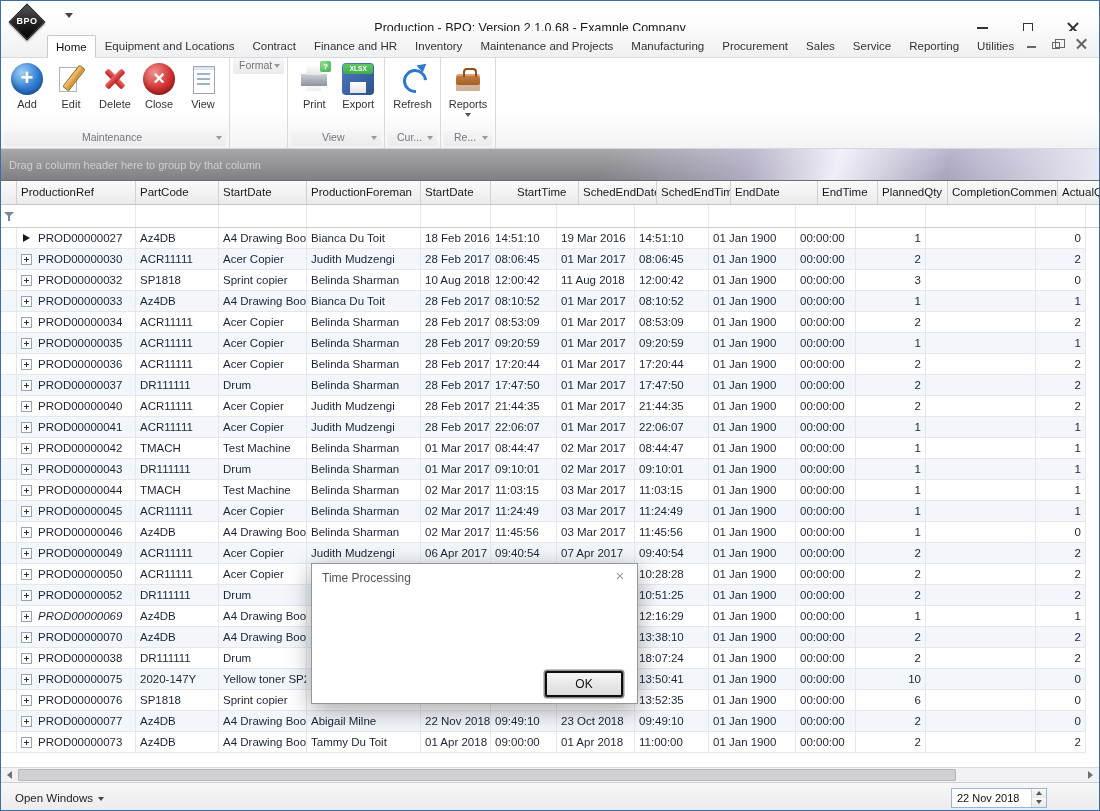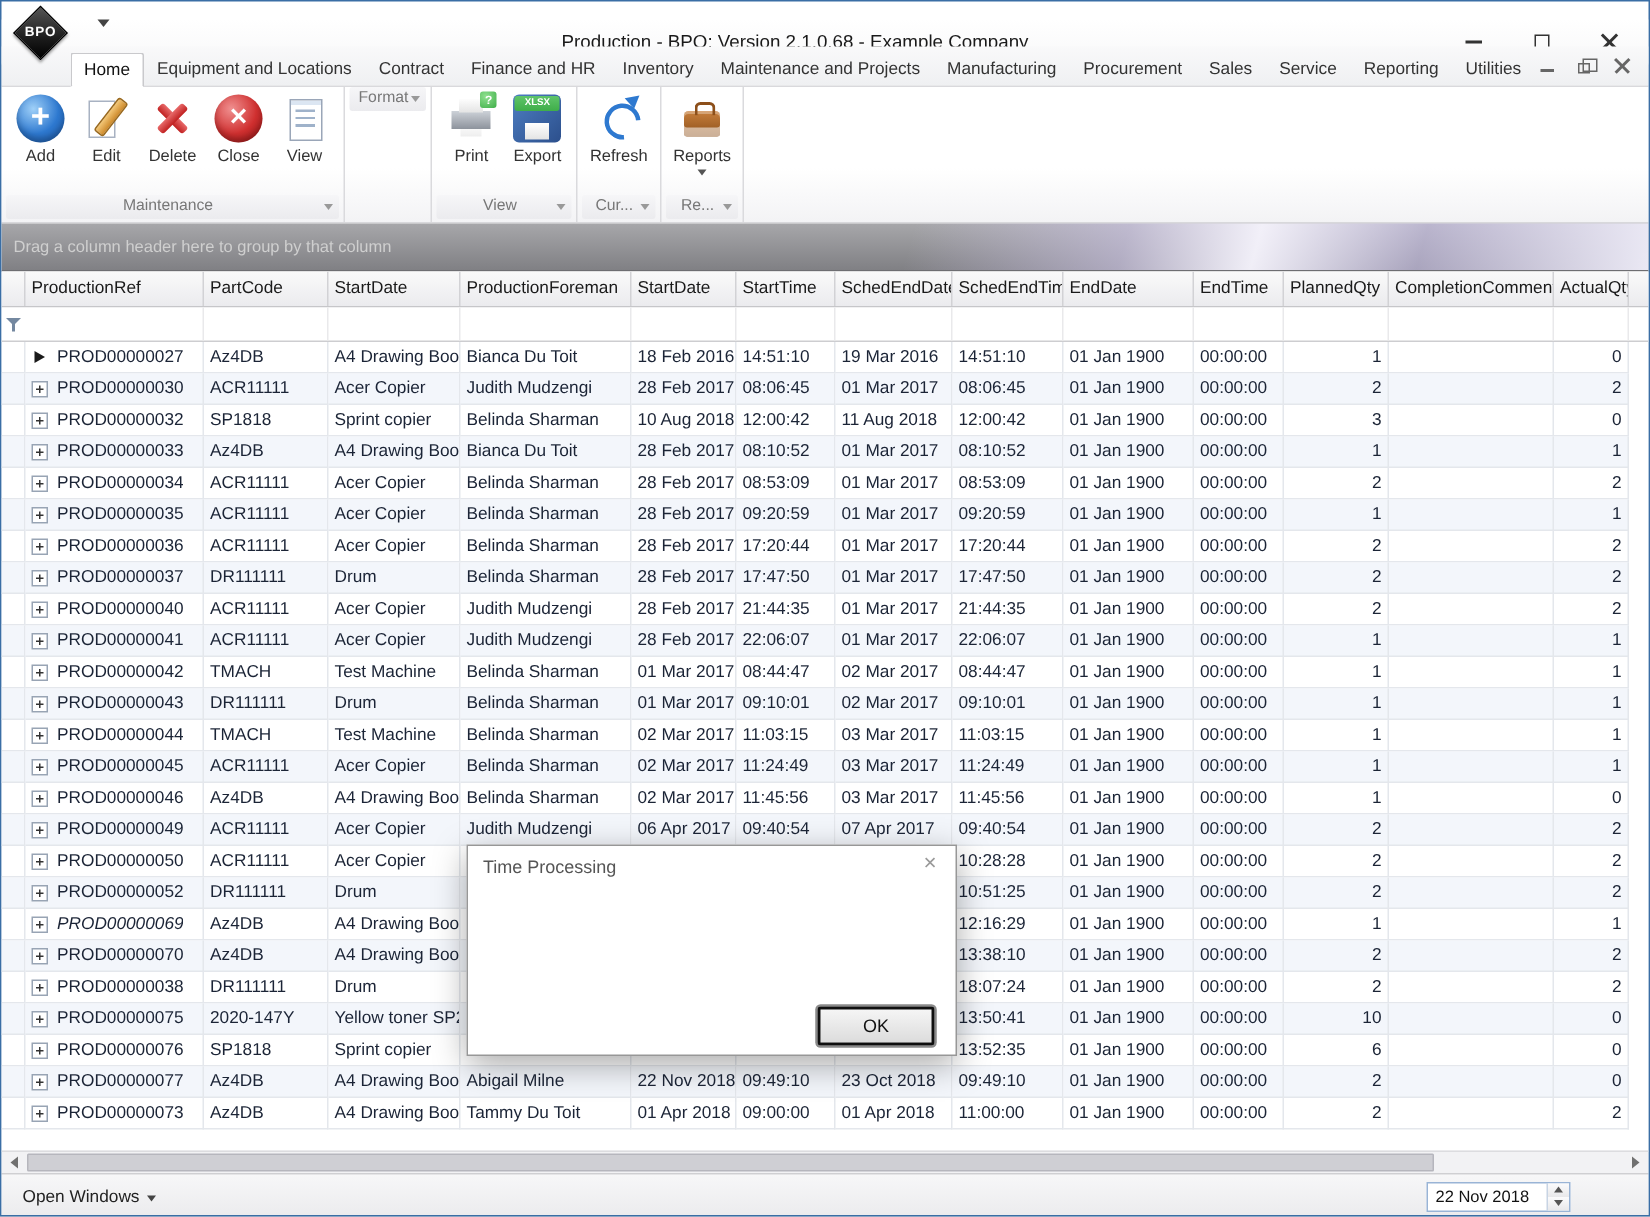--- a/index.html
+++ b/index.html
@@ -254,21 +254,21 @@
   <div class="groupbar">Drag a column header here to group by that column</div>
 
   <div class="grid" id="grid">
       <div class="g-row g-header">
         <div class="g-cell g-ind g-hind" style="width: 16px;"></div>
         <div class="g-cell g-hcell" style="width: 119px;">ProductionRef</div>
         <div class="g-cell g-hcell" style="width: 83px;">PartCode</div>
         <div class="g-cell g-hcell" style="width: 88px;">StartDate</div>
         <div class="g-cell g-hcell" style="width: 114px;">ProductionForeman</div>
         <div class="g-cell g-hcell" style="width: 70px;">StartDate</div>
-        <div class="g-cell g-hcell" style="width: 66px;">StartTime</div>
+        <div class="g-cell g-hcell" style="width: 66px; margin-left: 22px;">StartTime</div>
         <div class="g-cell g-hcell" style="width: 78px;">SchedEndDate</div>
         <div class="g-cell g-hcell" style="width: 74px;">SchedEndTime</div>
         <div class="g-cell g-hcell" style="width: 87px;">EndDate</div>
         <div class="g-cell g-hcell" style="width: 60px;">EndTime</div>
         <div class="g-cell g-hcell" style="width: 70px;">PlannedQty</div>
         <div class="g-cell g-hcell" style="width: 110px;">CompletionComments</div>
         <div class="g-cell g-hcell" style="width: 50px;">ActualQty</div>
       </div>
       <div class="g-row g-frow">
         <div class="g-cell g-ind" style="width: 16px;">

